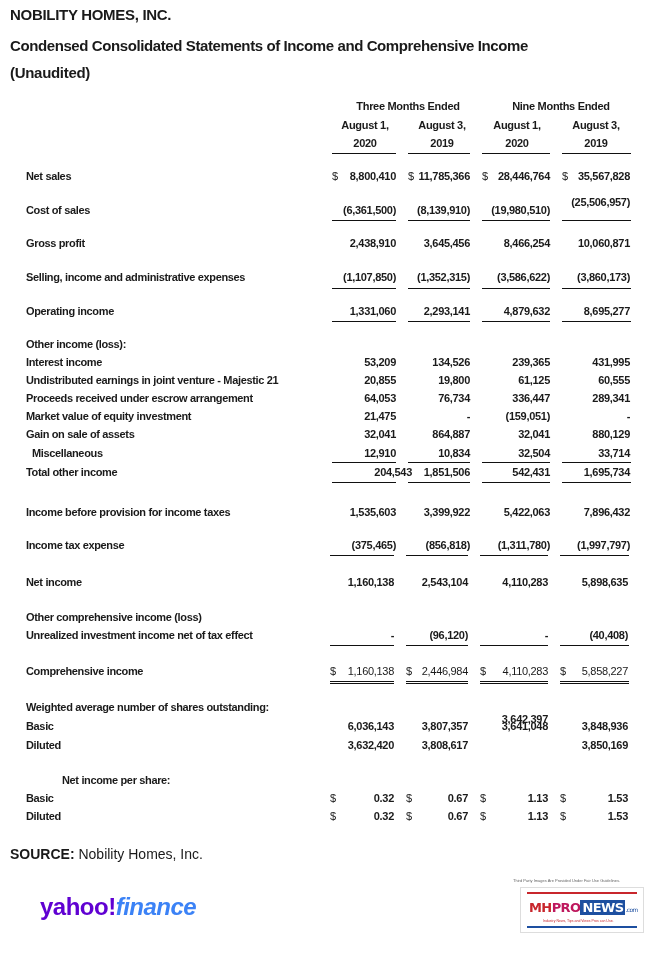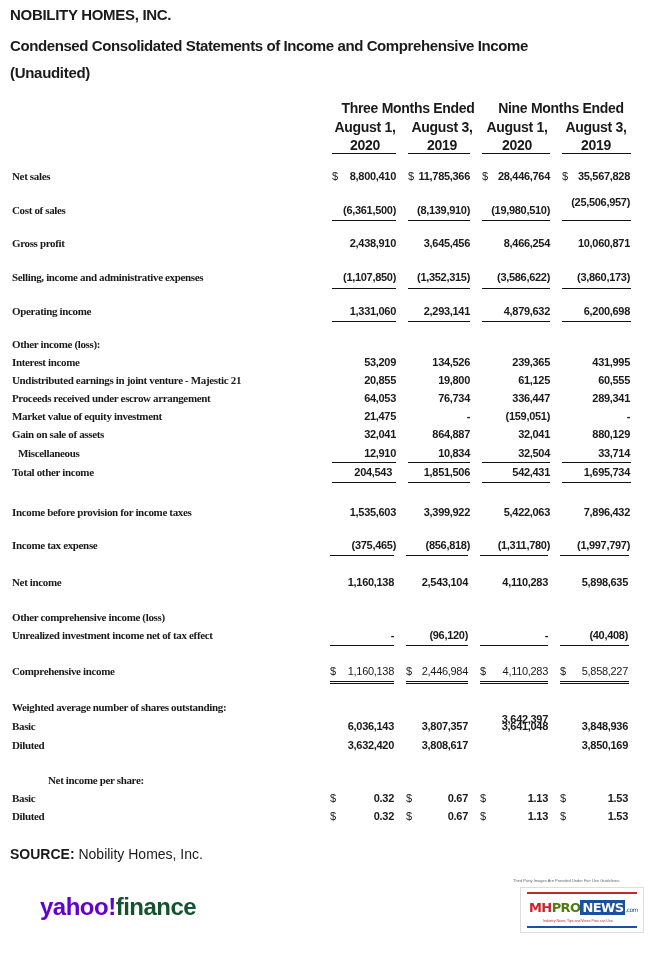--- a/index.html
+++ b/index.html
@@ -2,41 +2,41 @@
 <html><head>
 <meta charset="utf-8">
 <style>
   html, body { margin:0; padding:0; background:#ffffff; }
   body { width:652px; height:976px; position:relative; overflow:hidden;
          font-family:"Liberation Sans", "DejaVu Sans", sans-serif; color:#1a1a1a; }
   .h1 { position:absolute; left:10px; top:6px; font-size:15px; font-weight:bold; letter-spacing:-0.3px; }
   .h2 { position:absolute; left:10px; top:37px; font-size:15px; font-weight:bold; letter-spacing:-0.4px; }
   .h3 { position:absolute; left:10px; top:64px; font-size:15px; font-weight:bold; letter-spacing:-0.3px; }
 
-  .colhead { position:absolute; font-size:14px; font-weight:bold; text-align:center; letter-spacing:-0.3px; }
+  .colhead { position:absolute; font-size:11px; font-weight:bold; text-align:center; letter-spacing:-0.3px; }
   .underline { position:absolute; height:1px; background:#111; }
   .dblline { position:absolute; height:3px; border-top:1px solid #111; border-bottom:1px solid #111; box-sizing:border-box; }
 
-  .label { position:absolute; left:12px; font-size:11px; font-weight:bold; letter-spacing:-0.35px; white-space:nowrap;font-family:Liberation Serif, serif; }
+  .label { position:absolute; left:26px; font-size:11px; font-weight:bold; letter-spacing:-0.35px; white-space:nowrap; }
   .val { position:absolute; font-size:11px; font-weight:bold; text-align:right; letter-spacing:-0.3px; white-space:nowrap; }
   .val.light { font-weight:normal; }
   .dollar { position:absolute; font-size:11px; font-weight:normal; }
 
   .source { position:absolute; left:10px; top:846px; font-size:14px; }
   .source b { font-weight:bold; }
   .yahoo { position:absolute; left:40px; top:893px; font-size:24px; font-weight:bold; letter-spacing:-0.5px; }
   .yahoo .y { color:#6001d2; }
-  .yahoo .f { color:#14532d; }
+  .yahoo .f { color:#3b82f6;font-style:italic; }
 
   .mhpro { position:absolute; left:520px; top:887px; width:122px; height:44px; border:1px solid #ddd; background:#fff; }
   .mhpro .tiny { position:absolute; left:-8px; top:-10px; font-size:4px; color:#666; white-space:nowrap; }
   .mhpro .bar { position:absolute; left:6px; width:110px; height:2px; }
   .mhpro .logo { position:absolute; left:8px; top:12px; font-size:13px; font-weight:bold; font-family:"DejaVu Sans", sans-serif; letter-spacing:-0.6px; }
   .mhpro .logo .mh { color:#c8262c; }
-  .mhpro .logo .pro { color:#4d7c0f; }
+  .mhpro .logo .pro { color:#be185d; }
   .mhpro .logo .news { background:#1d4fa0; color:#fff; padding:0 2px; }
   .mhpro .logo .com { color:#1d4fa0; font-size:6px; font-weight:normal; }
   .mhpro .tag { position:absolute; left:22px; top:31px; font-size:3.5px; color:#c8262c; white-space:nowrap; }
 </style>
 </head>
 <body>
 
 <div class="h1">NOBILITY HOMES, INC.</div>
 <div class="h2">Condensed Consolidated Statements of Income and Comprehensive Income</div>
 <div class="h3">(Unaudited)</div>
@@ -92,21 +92,21 @@
 <div class="val" style="right:22px; top:271px;">(3,860,173)</div>
 <div class="underline" style="left:332px; top:288px; width:64px;"></div>
 <div class="underline" style="left:408px; top:288px; width:62px;"></div>
 <div class="underline" style="left:482px; top:288px; width:68px;"></div>
 <div class="underline" style="left:562px; top:288px; width:69px;"></div>
 
 <div class="label" style="top:305px;">Operating income</div>
 <div class="val" style="right:256px; top:305px;">1,331,060</div>
 <div class="val" style="right:182px; top:305px;">2,293,141</div>
 <div class="val" style="right:102px; top:305px;">4,879,632</div>
-<div class="val" style="right:22px; top:305px;">6,200,698</div>
+<div class="val" style="right:22px; top:305px;">8,695,277</div>
 <div class="underline" style="left:332px; top:321px; width:64px;"></div>
 <div class="underline" style="left:408px; top:321px; width:62px;"></div>
 <div class="underline" style="left:482px; top:321px; width:68px;"></div>
 <div class="underline" style="left:562px; top:321px; width:69px;"></div>
 
 <div class="label" style="top:338px;">Other income (loss):</div>
 
 <div class="label" style="top:356px;">Interest income</div>
 <div class="val" style="right:256px; top:356px;">53,209</div>
 <div class="val" style="right:182px; top:356px;">134,526</div>
@@ -141,21 +141,21 @@
 <div class="val" style="right:256px; top:447px;">12,910</div>
 <div class="val" style="right:182px; top:447px;">10,834</div>
 <div class="val" style="right:102px; top:447px;">32,504</div>
 <div class="val" style="right:22px; top:447px;">33,714</div>
 <div class="underline" style="left:332px; top:462px; width:64px;"></div>
 <div class="underline" style="left:408px; top:462px; width:62px;"></div>
 <div class="underline" style="left:482px; top:462px; width:68px;"></div>
 <div class="underline" style="left:562px; top:462px; width:69px;"></div>
 
 <div class="label" style="top:466px;">Total other income</div>
-<div class="val" style="right:260px; top:466px;">204,543</div>
+<div class="val" style="right:240px; top:466px;">204,543</div>
 <div class="val" style="right:182px; top:466px;">1,851,506</div>
 <div class="val" style="right:102px; top:466px;">542,431</div>
 <div class="val" style="right:22px; top:466px;">1,695,734</div>
 <div class="underline" style="left:332px; top:482px; width:64px;"></div>
 <div class="underline" style="left:408px; top:482px; width:62px;"></div>
 <div class="underline" style="left:482px; top:482px; width:68px;"></div>
 <div class="underline" style="left:562px; top:482px; width:69px;"></div>
 
 <div class="label" style="top:506px;">Income before provision for income taxes</div>
 <div class="val" style="right:256px; top:506px;">1,535,603</div>

